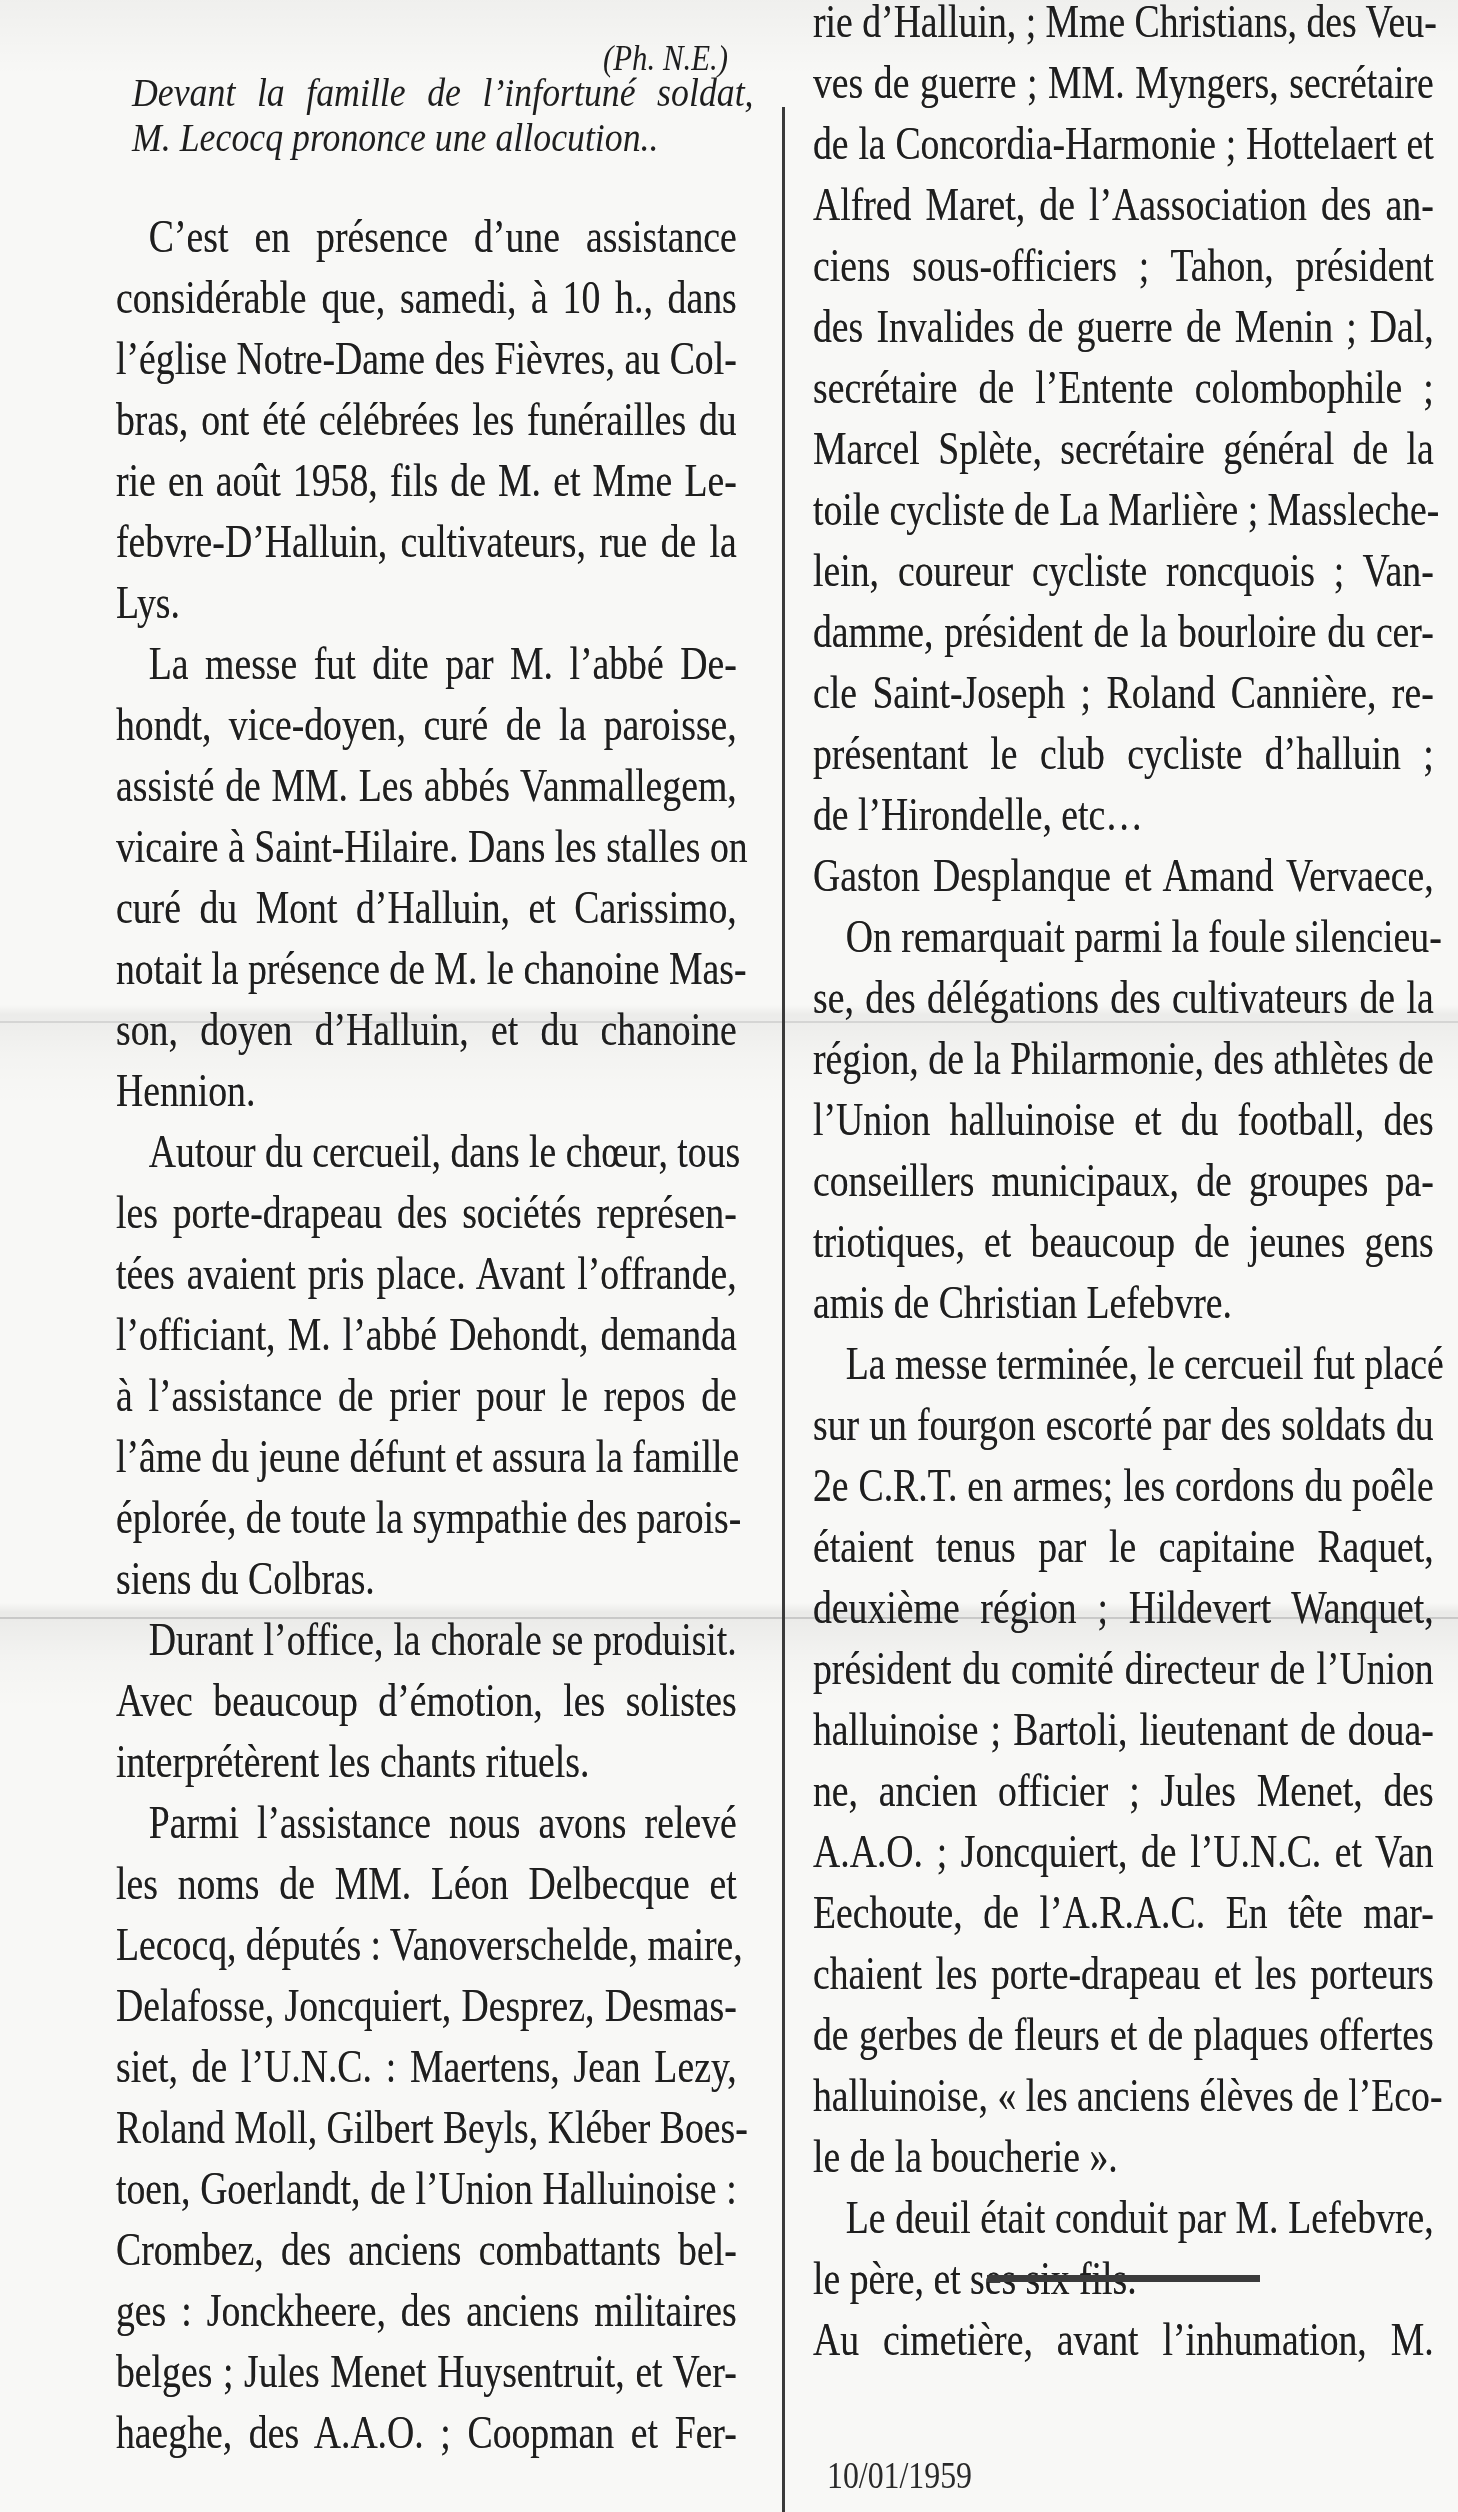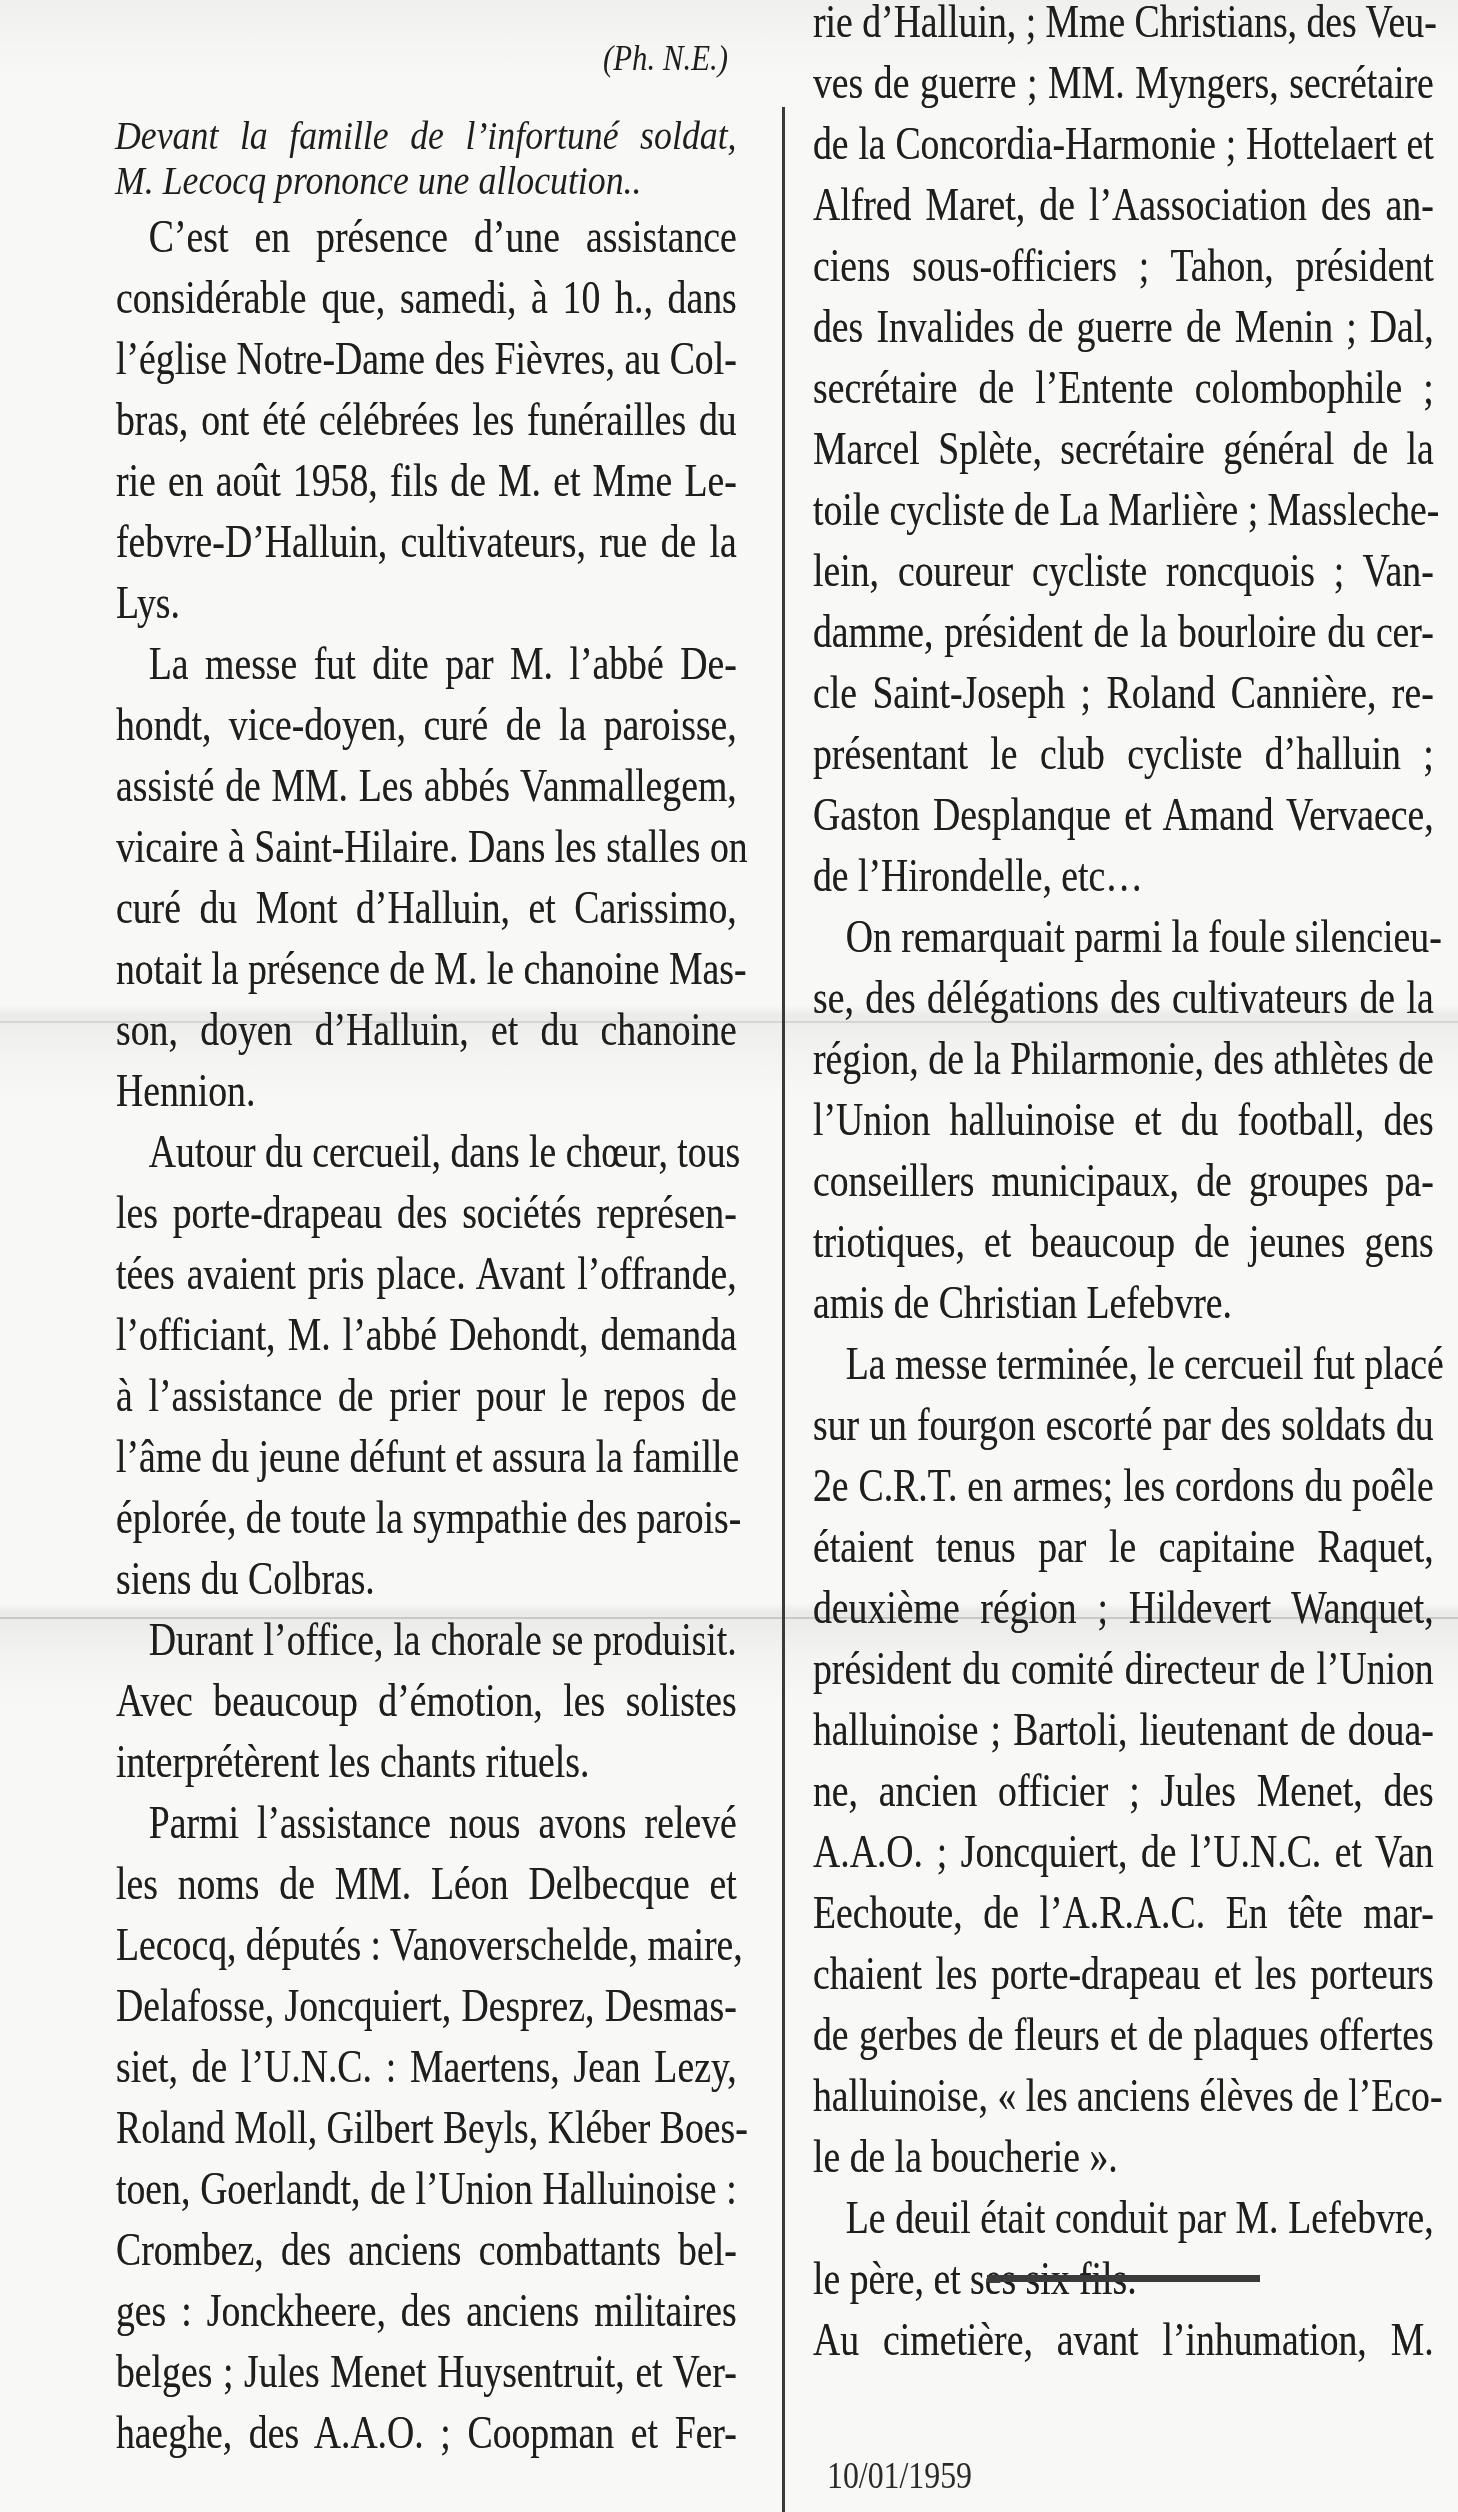--- a/index.html
+++ b/index.html
@@ -31,21 +31,21 @@
     text-align: justify; text-align-last: justify;
     text-shadow: 0 0 0.6px rgba(0,0,0,0.5);
   }
   .line.last > span { text-align-last: left; }
   .line.indent > span { padding-left: 40px; width: 717px; }
   .credit {
     position: absolute; right: 730px; top: 39px;
     font-style: italic; font-size: 35px; transform: scaleX(0.88); transform-origin: right center;
     white-space: nowrap;
   }
-  .caption { position: absolute; left: 115px; top: 70px; width: 621px; margin-top: 43px; }
+  .caption { position: absolute; left: 132px; top: 70px; width: 621px; }
   .caption .cline {
     display: block; height: 45px; line-height: 45px; font-style: italic; font-size: 41px;
     white-space: nowrap;
   }
   .caption .cline > span {
     display: inline-block; width: 712px;
     transform: scaleX(0.873); transform-origin: left center;
     text-align: justify; text-align-last: justify;
   }
   .caption .cline.last > span { text-align-last: left; }
@@ -126,22 +126,22 @@
     <div class="line"><span>Alfred Maret, de l’Aassociation des an-</span></div>
     <div class="line"><span>ciens sous-officiers ; Tahon, président</span></div>
     <div class="line"><span>des Invalides de guerre de Menin ; Dal,</span></div>
     <div class="line"><span>secrétaire de l’Entente colombophile ;</span></div>
     <div class="line"><span>Marcel Splète, secrétaire général de la</span></div>
     <div class="line"><span>toile cycliste de La Marlière ; Massleche-</span></div>
     <div class="line"><span>lein, coureur cycliste roncquois ; Van-</span></div>
     <div class="line"><span>damme, président de la bourloire du cer-</span></div>
     <div class="line"><span>cle Saint-Joseph ; Roland Cannière, re-</span></div>
     <div class="line"><span>présentant le club cycliste d’halluin ;</span></div>
+    <div class="line last"><span>de l’Hirondelle, etc…</span></div>
     <div class="line"><span>Gaston Desplanque et Amand Vervaece,</span></div>
-    <div class="line last"><span>de l’Hirondelle, etc…</span></div>
     <div class="line indent"><span>On remarquait parmi la foule silencieu-</span></div>
     <div class="line"><span>se, des délégations des cultivateurs de la</span></div>
     <div class="line"><span>région, de la Philarmonie, des athlètes de</span></div>
     <div class="line"><span>l’Union halluinoise et du football, des</span></div>
     <div class="line"><span>conseillers municipaux, de groupes pa-</span></div>
     <div class="line"><span>triotiques, et beaucoup de jeunes gens</span></div>
     <div class="line last"><span>amis de Christian Lefebvre.</span></div>
     <div class="line indent"><span>La messe terminée, le cercueil fut placé</span></div>
     <div class="line"><span>sur un fourgon escorté par des soldats du</span></div>
     <div class="line"><span>2e C.R.T. en armes; les cordons du poêle</span></div>

